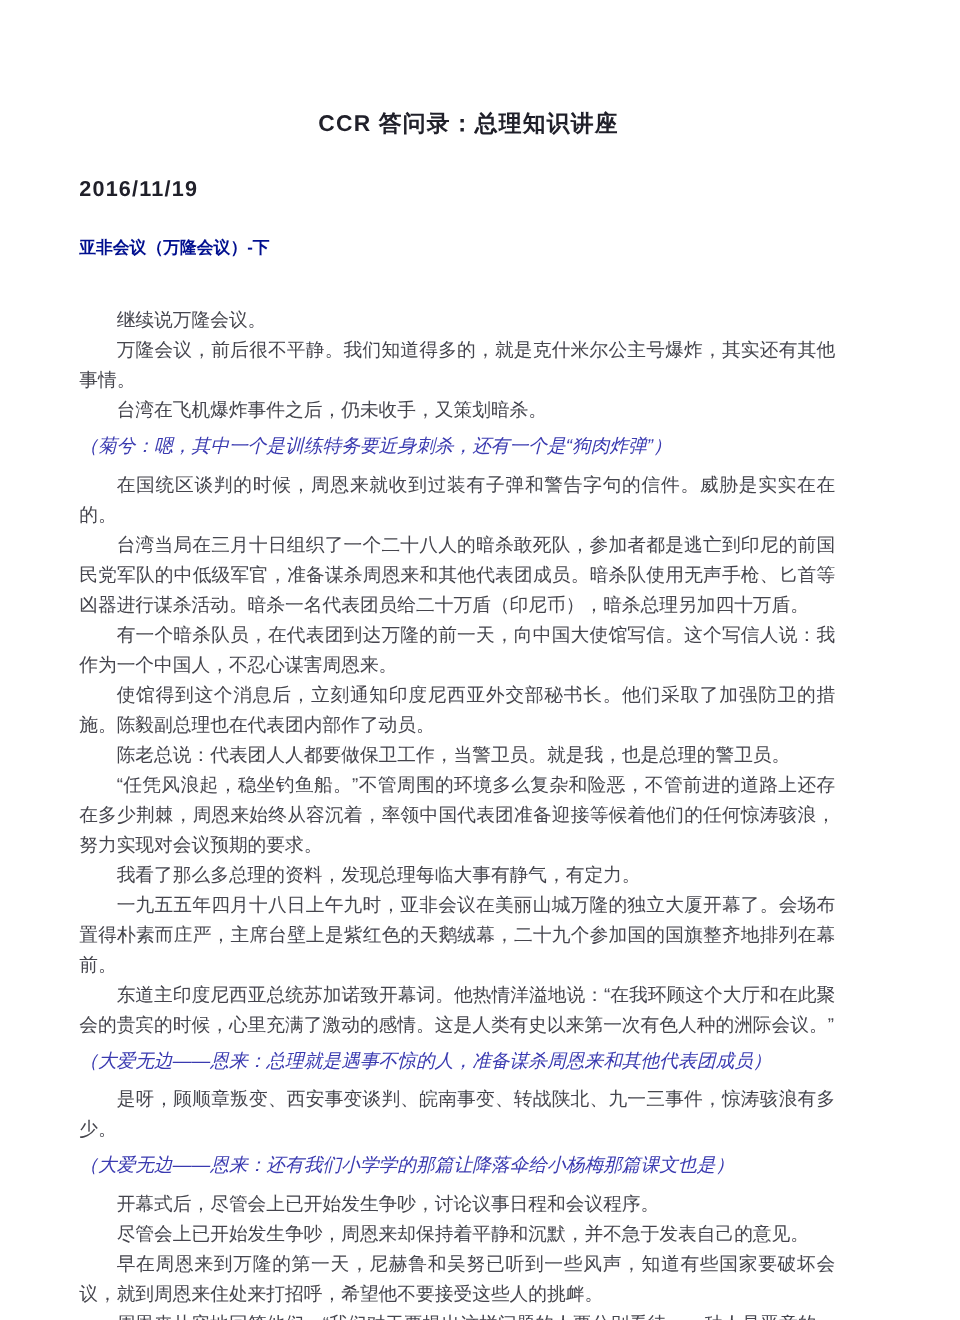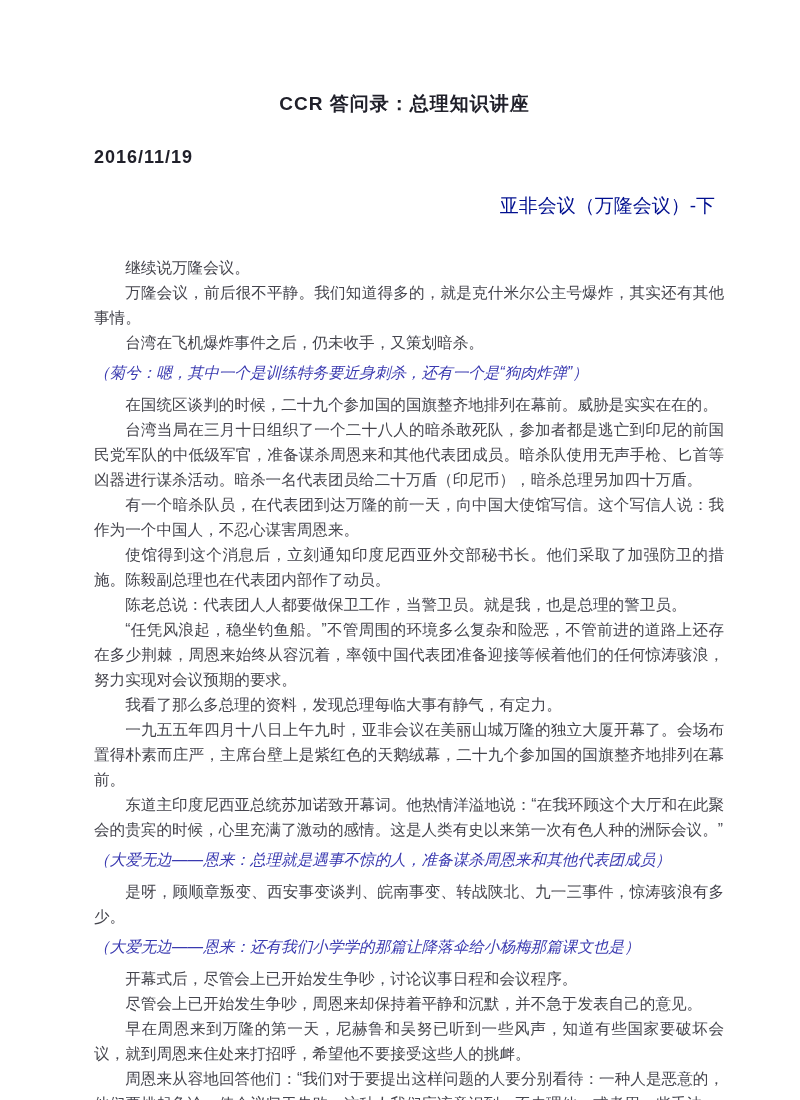--- a/index.html
+++ b/index.html
@@ -17,21 +17,21 @@
   body{
     width:800px;
     height:1100px;
     overflow:hidden;
     font-family:"Liberation Sans","DejaVu Sans",sans-serif;
   }
   .page{
     box-sizing:border-box;
     width:800px;
     height:1100px;
-    padding:93px 85px 0 94px;
+    padding:93px 85px 0 66px;
     background:var(--page-bg);
   }
   .doc-title{
     margin:0;
     font-size:19px;
     font-weight:600;
     line-height:22px;
     text-align:center;
     color:var(--title-color);
     letter-spacing:1px;
@@ -39,24 +39,24 @@
   .doc-date{
     margin:31px 0 0 0;
     font-size:18px;
     font-weight:600;
     line-height:22px;
     color:var(--title-color);
     letter-spacing:1px;
   }
   .doc-subtitle{
     margin:27px 0 0 0;
-    font-size:19px;
-    font-weight:normal;
+    font-size:14px;
+    font-weight:bold;
     line-height:22px;
-    text-align:right;
+    text-align:left;
     color:var(--subtitle-color);
   }
   .content{
     margin-top:38px;
     width:630px;
     font-size:15.6px;
     line-height:25px;
     color:var(--body-color);
   }
   .content p{
@@ -81,21 +81,21 @@
 
   <div class="doc-date">2016/11/19</div>
 
   <h2 class="doc-subtitle">亚非会议（万隆会议）-下</h2>
 
   <div class="content">
       <p class="body">继续说万隆会议。</p>
       <p class="body">万隆会议，前后很不平静。我们知道得多的，就是克什米尔公主号爆炸，其实还有其他事情。</p>
       <p class="body">台湾在飞机爆炸事件之后，仍未收手，又策划暗杀。</p>
       <p class="comment">（菊兮：嗯，其中一个是训练特务要近身刺杀，还有一个是“狗肉炸弹”）</p>
-      <p class="body">在国统区谈判的时候，二十九个参加国的国旗整齐地排列在幕前。威胁是实实在在的。</p>
+      <p class="body">在国统区谈判的时候，周恩来就收到过装有子弹和警告字句的信件。威胁是实实在在的。</p>
       <p class="body">台湾当局在三月十日组织了一个二十八人的暗杀敢死队，参加者都是逃亡到印尼的前国民党军队的中低级军官，准备谋杀周恩来和其他代表团成员。暗杀队使用无声手枪、匕首等凶器进行谋杀活动。暗杀一名代表团员给二十万盾（印尼币），暗杀总理另加四十万盾。</p>
       <p class="body">有一个暗杀队员，在代表团到达万隆的前一天，向中国大使馆写信。这个写信人说：我作为一个中国人，不忍心谋害周恩来。</p>
       <p class="body">使馆得到这个消息后，立刻通知印度尼西亚外交部秘书长。他们采取了加强防卫的措施。陈毅副总理也在代表团内部作了动员。</p>
       <p class="body">陈老总说：代表团人人都要做保卫工作，当警卫员。就是我，也是总理的警卫员。</p>
       <p class="body">“任凭风浪起，稳坐钓鱼船。”不管周围的环境多么复杂和险恶，不管前进的道路上还存在多少荆棘，周恩来始终从容沉着，率领中国代表团准备迎接等候着他们的任何惊涛骇浪，努力实现对会议预期的要求。</p>
       <p class="body">我看了那么多总理的资料，发现总理每临大事有静气，有定力。</p>
       <p class="body">一九五五年四月十八日上午九时，亚非会议在美丽山城万隆的独立大厦开幕了。会场布置得朴素而庄严，主席台壁上是紫红色的天鹅绒幕，二十九个参加国的国旗整齐地排列在幕前。</p>
       <p class="body">东道主印度尼西亚总统苏加诺致开幕词。他热情洋溢地说：“在我环顾这个大厅和在此聚会的贵宾的时候，心里充满了激动的感情。这是人类有史以来第一次有色人种的洲际会议。”</p>
       <p class="comment">（大爱无边——恩来：总理就是遇事不惊的人，准备谋杀周恩来和其他代表团成员）</p>
       <p class="body">是呀，顾顺章叛变、西安事变谈判、皖南事变、转战陕北、九一三事件，惊涛骇浪有多少。</p>

